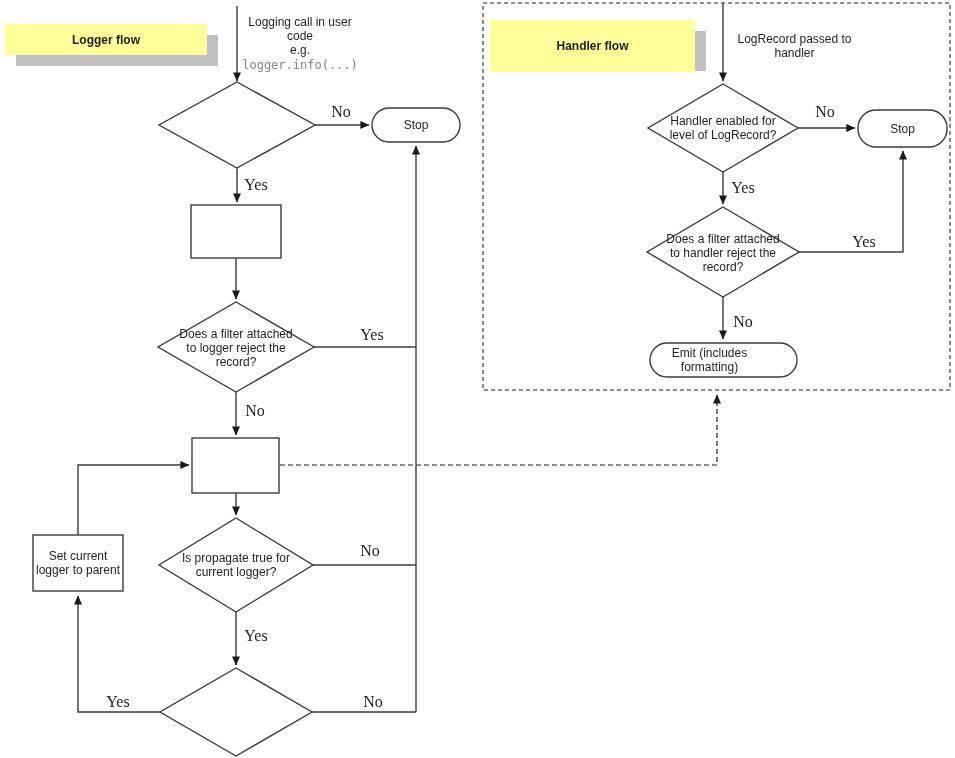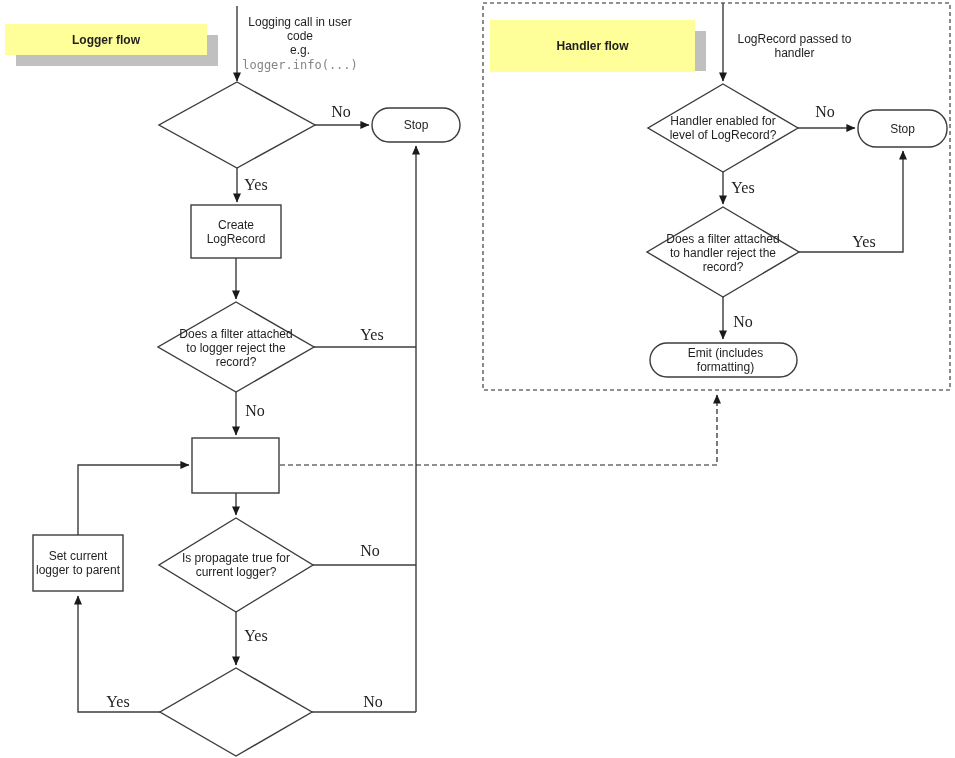--- a/index.html
+++ b/index.html
@@ -99,22 +99,20 @@
 
   <div class="note-shadow" style="left:501px;top:31px;width:205px;height:40px;"></div>
   <div class="note" style="left:490px;top:20px;width:205px;height:52px;">Handler flow</div>
 
   <div class="t" style="left:225px;top:13px;width:150px;height:46px;">Logging call in user
 code
 e.g.</div>
   <div class="t code" style="left:210px;top:56px;width:180px;height:18px;">logger.info(...)</div>
 
   <div class="t" style="left:372px;top:108px;width:88px;height:34px;">Stop</div>
-  <div class="t" style="left:191px;top:205px;width:90px;height:53px;">Create
-LogRecord</div>
   <div class="t" style="left:154px;top:325px;width:164px;height:46px;">Does a filter attached
 to logger reject the
 record?</div>
   <div class="t" style="left:159px;top:550px;width:154px;height:30px;">Is propagate true for
 current logger?</div>
   <div class="t" style="left:33px;top:535px;width:90px;height:56px;">Set current
 logger to parent</div>
 
   <div class="lbl" style="left:326px;top:104px;width:30px;height:16px;">No</div>
   <div class="lbl" style="left:238px;top:177px;width:36px;height:16px;">Yes</div>
@@ -126,20 +124,20 @@
   <div class="lbl" style="left:358px;top:694px;width:30px;height:16px;">No</div>
 
   <div class="t" style="left:712px;top:30px;width:165px;height:32px;">LogRecord passed to
 handler</div>
   <div class="t" style="left:646px;top:113px;width:154px;height:30px;">Handler enabled for
 level of LogRecord?</div>
   <div class="t" style="left:858px;top:110px;width:89px;height:37px;">Stop</div>
   <div class="t" style="left:643px;top:230px;width:160px;height:46px;">Does a filter attached
 to handler reject the
 record?</div>
-  <div class="t" style="left:650px;top:343px;width:119px;height:34px;margin-left:16px;">Emit (includes formatting)</div>
+  <div class="t" style="left:650px;top:343px;width:119px;height:34px;">Emit (includes formatting)</div>
 
   <div class="lbl" style="left:810px;top:104px;width:30px;height:16px;">No</div>
   <div class="lbl" style="left:725px;top:180px;width:36px;height:16px;">Yes</div>
   <div class="lbl" style="left:846px;top:234px;width:36px;height:16px;">Yes</div>
   <div class="lbl" style="left:728px;top:314px;width:30px;height:16px;">No</div>
 
 </div>
 
 </body></html>

